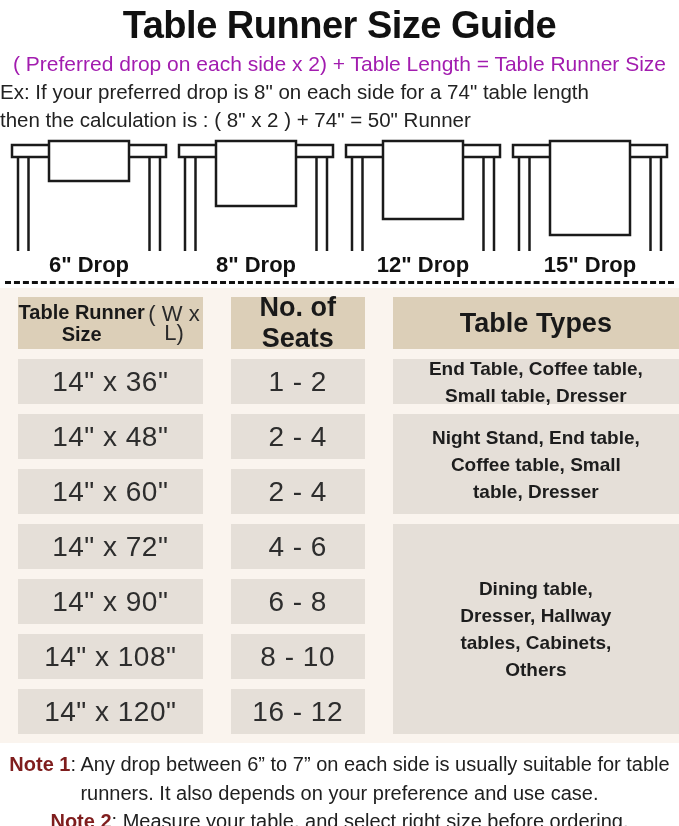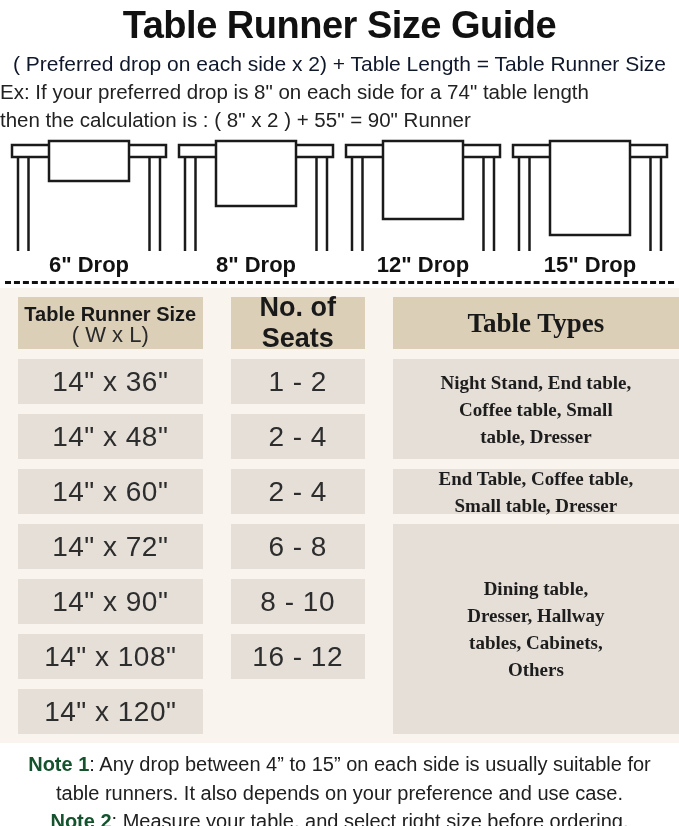--- a/index.html
+++ b/index.html
@@ -24,21 +24,21 @@
     line-height: 46px;
     font-weight: bold;
     letter-spacing: -0.5px;
     color: #111111;
   }
   .formula {
     margin: 3px 0 0;
     text-align: center;
     font-size: 21px;
     line-height: 26px;
-    color: #0f172a;
+    color: #a21caf;
   }
   .example {
     margin: 2px 0 0;
     text-align: left;
     font-size: 20.5px;
     line-height: 26px;
     color: #222222;
   }
   .illustrations {
     display: flex;
@@ -67,24 +67,24 @@
   }
   .table-section {
     background: #faf4ee;
     margin-top: 4px;
     padding: 9px 0 9px 18px;
   }
   .tbl { display: flex; column-gap: 28px; }
   .col { display: flex; flex-direction: column; row-gap: 10px; }
   .col1 { width: 187px; }
   .col2 { width: 136px; }
-  .col3 { width: 290px; font-family: Liberation Serif, serif; }
+  .col3 { width: 290px; }
   .cell {
     display: flex;
-    flex-direction: column;
+    flex-direction: row;
     align-items: center;
     justify-content: center;
     text-align: center;
     background: #e5dfd8;
     height: 45px;
   }
   .cell.hdr {
     background: #dccfb8;
     height: 52px;
   }
@@ -108,33 +108,33 @@
     padding: 0 4px;
   }
   .notes {
     padding: 7px 6px 0;
     text-align: center;
     font-size: 20px;
     line-height: 28.5px;
     color: #202020;
   }
   .notes p { margin: 0; }
-  .note-label { font-weight: bold; color: #14532d; }
+  .note-label { font-weight: bold; color: #7f1d1d; }
   .illus line, .illus rect { stroke: #1a1a1a; stroke-width: 2.5; }
   .illus rect { fill: #ffffff; }
 </style>
 </head>
 <body>
 
 <div class="page">
 
   <h1 class="title">Table Runner Size Guide</h1>
   <p class="formula">( Preferred drop on each side x 2) + Table Length = Table Runner Size</p>
   <p class="example">Ex: If your preferred drop is 8" on each side for a 74" table length</p>
-  <p class="example">then the calculation is : ( 8" x 2 ) + 55" = 90" Runner</p>
+  <p class="example">then the calculation is : ( 8" x 2 ) + 74" = 50" Runner</p>
 
   <div class="illustrations">
 
     <div class="illus">
       <svg width="160" height="112" viewBox="0 0 160 112">
         <line x1="9" y1="17" x2="9" y2="112" fill="none"></line>
         <line x1="19.5" y1="17" x2="19.5" y2="112" fill="none"></line>
         <line x1="140.5" y1="17" x2="140.5" y2="112" fill="none"></line>
         <line x1="151" y1="17" x2="151" y2="112" fill="none"></line>
         <rect x="3" y="6" width="154" height="12"></rect>
@@ -221,52 +221,55 @@
         <div class="cell">
             <span class="seats-text">1 - 2</span>
           </div>
         <div class="cell">
             <span class="seats-text">2 - 4</span>
           </div>
         <div class="cell">
             <span class="seats-text">2 - 4</span>
           </div>
         <div class="cell">
+            <span class="seats-text">4 - 6</span>
+          </div>
+        <div class="cell">
             <span class="seats-text">6 - 8</span>
           </div>
         <div class="cell">
             <span class="seats-text">8 - 10</span>
           </div>
         <div class="cell">
             <span class="seats-text">16 - 12</span>
           </div>
       </div>
 
       <div class="col col3">
         <div class="cell hdr">
           <span class="hdr-big">Table Types</span>
+        </div>
+        <div class="cell">
+          <span class="types-text">End Table, Coffee table,
+Small table, Dresser</span>
         </div>
         <div class="cell h2">
           <span class="types-text">Night Stand, End table,
 Coffee table, Small
 table, Dresser</span>
-        </div>
-        <div class="cell">
-          <span class="types-text">End Table, Coffee table,
-Small table, Dresser</span>
         </div>
         <div class="cell h4">
           <span class="types-text">Dining table,
 Dresser, Hallway
 tables, Cabinets,
 Others</span>
         </div>
       </div>
 
     </div>
   </div>
 
   <div class="notes">
-    <p><span class="note-label">Note 1</span><span>: Any drop between 4” to 15” on each side is usually suitable for table runners. It also depends on your preference and use case.</span></p>
+    <p><span class="note-label">Note 1</span><span>: Any drop between 6” to 7” on each side is usually suitable for table runners. It also depends on your preference and use case.</span></p>
     <p><span class="note-label">Note 2</span><span>: Measure your table, and select right size before ordering.</span></p>
   </div>
 
 </div>
 
 </body></html>

